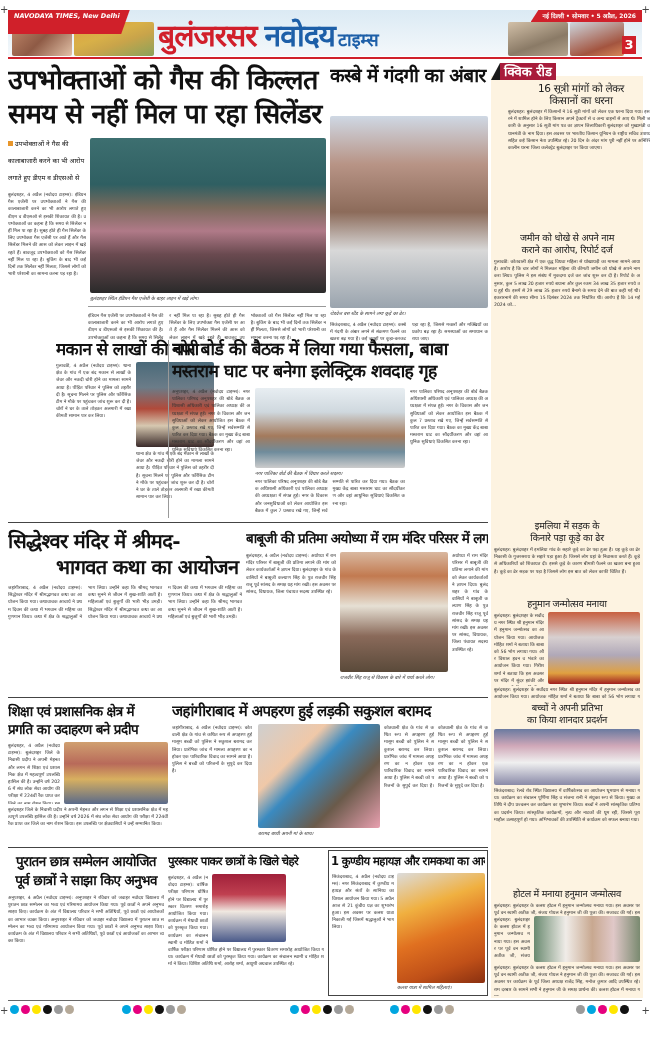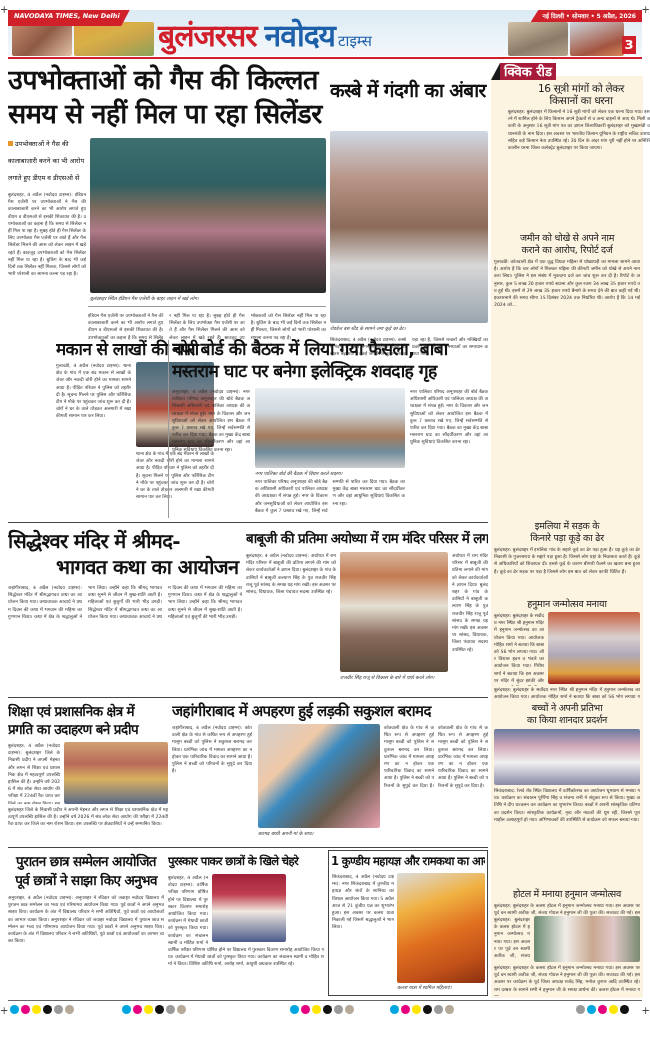--- a/index.html
+++ b/index.html
@@ -1,27 +1,27 @@
 <!DOCTYPE html>
 <html><head>
 <meta charset="utf-8">
 <style>
   * { box-sizing: border-box; margin: 0; padding: 0; }
   html, body { width: 650px; height: 1043px; background: #ffffff; overflow: hidden; }
   body { font-family: "DejaVu Sans", sans-serif; color: #1a1a1a; position: relative; }
   .abs { position: absolute; }
   
   .masthead { left: 8px; top: 10px; width: 634px; height: 46px; background: linear-gradient(#dbeaf4, #f4f8fb); overflow: hidden; }
-  .mast-label { left: 0; top: 0; height: 16px; padding: 0 10px 0 6px; background: #d0202a; color: #fff; font-size: 6.5px; font-style: italic; font-weight: bold; line-height: 12px; clip-path: polygon(0 0, 100% 0, 93% 100%, 0 100%); }
+  .mast-label { left: 0; top: 0; height: 24px; padding: 0 10px 0 6px; background: #d0202a; color: #fff; font-size: 6.5px; font-style: italic; font-weight: bold; line-height: 12px; clip-path: polygon(0 0, 100% 0, 93% 100%, 0 100%); }
   .mast-date { right: 0; top: 0; height: 12px; padding: 0 6px 0 12px; background: #d0202a; color: #fff; font-size: 6px; font-weight: bold; line-height: 12px; clip-path: polygon(7% 0, 100% 0, 100% 100%, 0 100%); }
   .mast-img { top: 12px; height: 34px; border-radius: 2px; }
   .mast-title { left: 150px; top: 8px; font-family: "DejaVu Sans", sans-serif; font-weight: bold; font-size: 30px; line-height: 36px; white-space: nowrap; letter-spacing: -1px; }
   .mast-title .t1 { color: #d11f2b; }
   .mast-title .t2 { color: #1d5fa8; margin-left: 8px; }
-  .mast-title .t3 { color: #1d5fa8; font-size: 15px; font-weight: normal; margin-left: 3px; letter-spacing: 0; }
+  .mast-title .t3 { color: #1d5fa8; font-size: 18px; font-weight: bold; margin-left: 3px; letter-spacing: 0; }
   .page-no { right: 6px; top: 26px; width: 14px; height: 18px; background: #d0202a; color: #fff; font-weight: bold; font-size: 13px; text-align: center; line-height: 18px; }
   .rule-red { left: 8px; top: 57px; width: 634px; height: 2px; background: #d0202a; }
   .reg { font-size: 10px; color: #444; }
   
   .hl { font-family: "DejaVu Sans", sans-serif; font-weight: bold; color: #111; white-space: nowrap; overflow: hidden; letter-spacing: -0.6px; }
   .body-txt { font-size: 4.6px; line-height: 7.2px; color: #333; text-align: justify; overflow: hidden; word-break: break-all; }
   .photo { border-radius: 2px; overflow: hidden; }
   .caption { font-size: 4.8px; font-style: italic; color: #333; white-space: nowrap; overflow: hidden; }
   .vline { width: 1px; background: #999; }
   .hline { height: 1px; background: #999; }
@@ -64,21 +64,21 @@
   <div class="abs body-txt" style="left:0;top:128px;width:78px;height:110px;">
     <span>बुलंदशहर, 4 अप्रैल (नवोदय टाइम्स):</span>
     <span>इंडियन गैस एजेंसी पर उपभोक्ताओं ने गैस की कालाबाजारी करने का भी आरोप लगाते हुए डीएम व डीएसओ से इसकी शिकायत की है। उपभोक्ताओं का कहना है कि समय से सिलेंडर नहीं मिल पा रहा है। सुबह होते ही गैस सिलेंडर के लिए उपभोक्ता गैस एजेंसी पर आते हैं और गैस सिलेंडर मिलने की आस को लेकर लाइन में खड़े रहते हैं। बावजूद उपभोक्ताओं को गैस सिलेंडर नहीं मिल पा रहा है। बुकिंग के बाद भी कई दिनों तक सिलेंडर नहीं मिलता, जिससे लोगों को भारी परेशानी का सामना करना पड़ रहा है।</span>
   </div>
   <div class="abs photo" style="left:82px;top:75px;width:236px;height:155px;background:linear-gradient(180deg,#3d6f70 0%,#2f5f62 30%,#7a6a5c 45%,#b07a88 60%,#6a4a50 75%,#2a2a2a 100%);"></div>
   <div class="abs caption" style="left:82px;top:232px;width:236px;">बुलंदशहर स्थित इंडियन गैस एजेंसी के बाहर लाइन में खड़े लोग।</div>
 </div>
 <div class="abs body-txt" style="left:88px;top:312px;width:238px;height:42px;column-count:3;column-gap:6px;"><span>इंडियन गैस एजेंसी पर उपभोक्ताओं ने गैस की कालाबाजारी करने का भी आरोप लगाते हुए डीएम व डीएसओ से इसकी शिकायत की है। उपभोक्ताओं का कहना है कि समय से सिलेंडर नहीं मिल पा रहा है। सुबह होते ही गैस सिलेंडर के लिए उपभोक्ता गैस एजेंसी पर आते हैं और गैस सिलेंडर मिलने की आस को लेकर लाइन में खड़े रहते हैं। बावजूद उपभोक्ताओं को गैस सिलेंडर नहीं मिल पा रहा है। बुकिंग के बाद भी कई दिनों तक सिलेंडर नहीं मिलता, जिससे लोगों को भारी परेशानी का सामना करना पड़ रहा है।</span></div>
 <div class="abs hline" style="left:88px;top:306px;width:238px;"></div>
 
-<div class="abs" style="left:330px;top:63px;width:158px;height:290px;margin-top:15px;">
+<div class="abs" style="left:330px;top:63px;width:158px;height:290px;">
   <div class="hl" style="font-size:19px;line-height:25px;">कस्बे में गंदगी का अंबार</div>
   <div class="abs photo" style="left:0;top:53px;width:158px;height:192px;background:linear-gradient(180deg,#cfd8e4 0%,#b89486 25%,#8c6b5a 50%,#d8d8d8 70%,#9aa4ae 100%);"></div>
   <div class="abs caption" style="left:0;top:247px;width:158px;">रोडवेज बस स्टैंड के सामने लगा कूड़े का ढेर।</div>
   <div class="abs body-txt" style="left:0;top:258px;width:158px;height:40px;column-count:2;column-gap:6px;">
     <span>सिकंदराबाद, 4 अप्रैल (नवोदय टाइम्स):</span>
     <span>कस्बे में गंदगी के अंबार लगने से संक्रमण फैलने का खतरा बढ़ गया है। कई जगहों पर कूड़ा-करकट पड़ा रहा है, जिससे मच्छरों और मक्खियों का प्रकोप बढ़ रहा है। समस्याओं का समाधान कराया जाए।</span>
   </div>
 </div>
 
 <div class="abs" style="left:8px;top:338px;width:158px;height:180px;margin-left:48px;">

